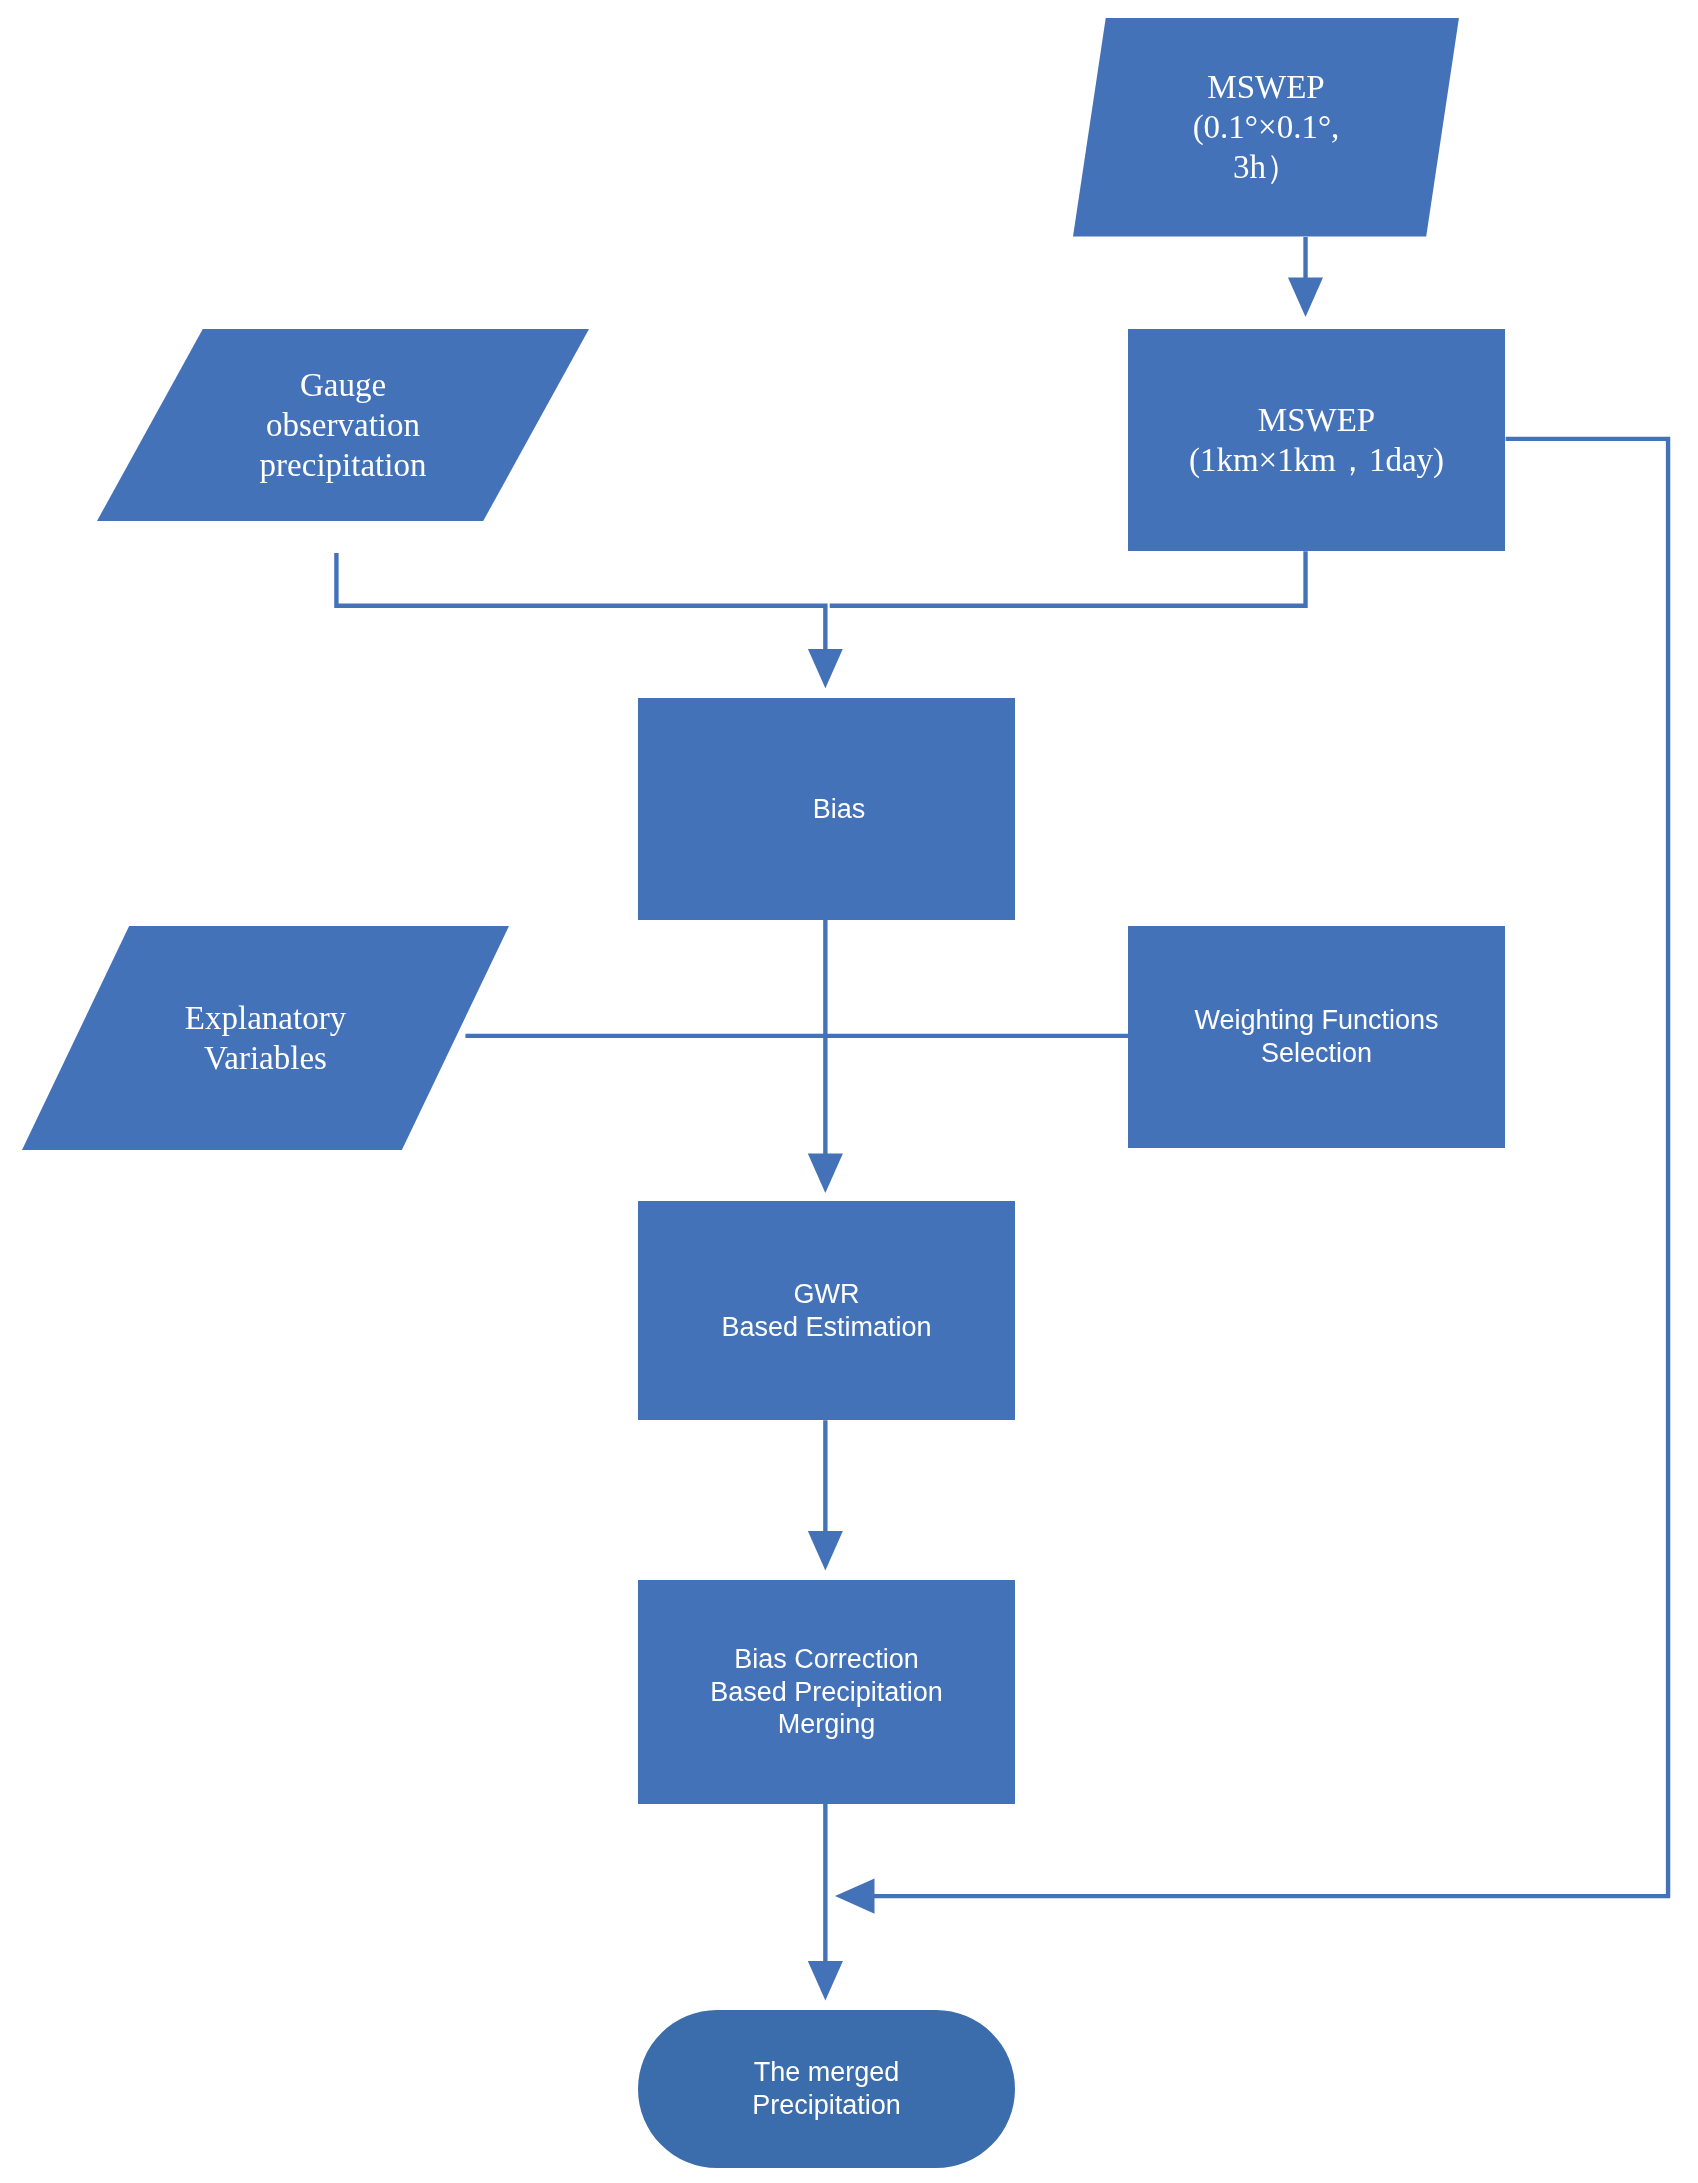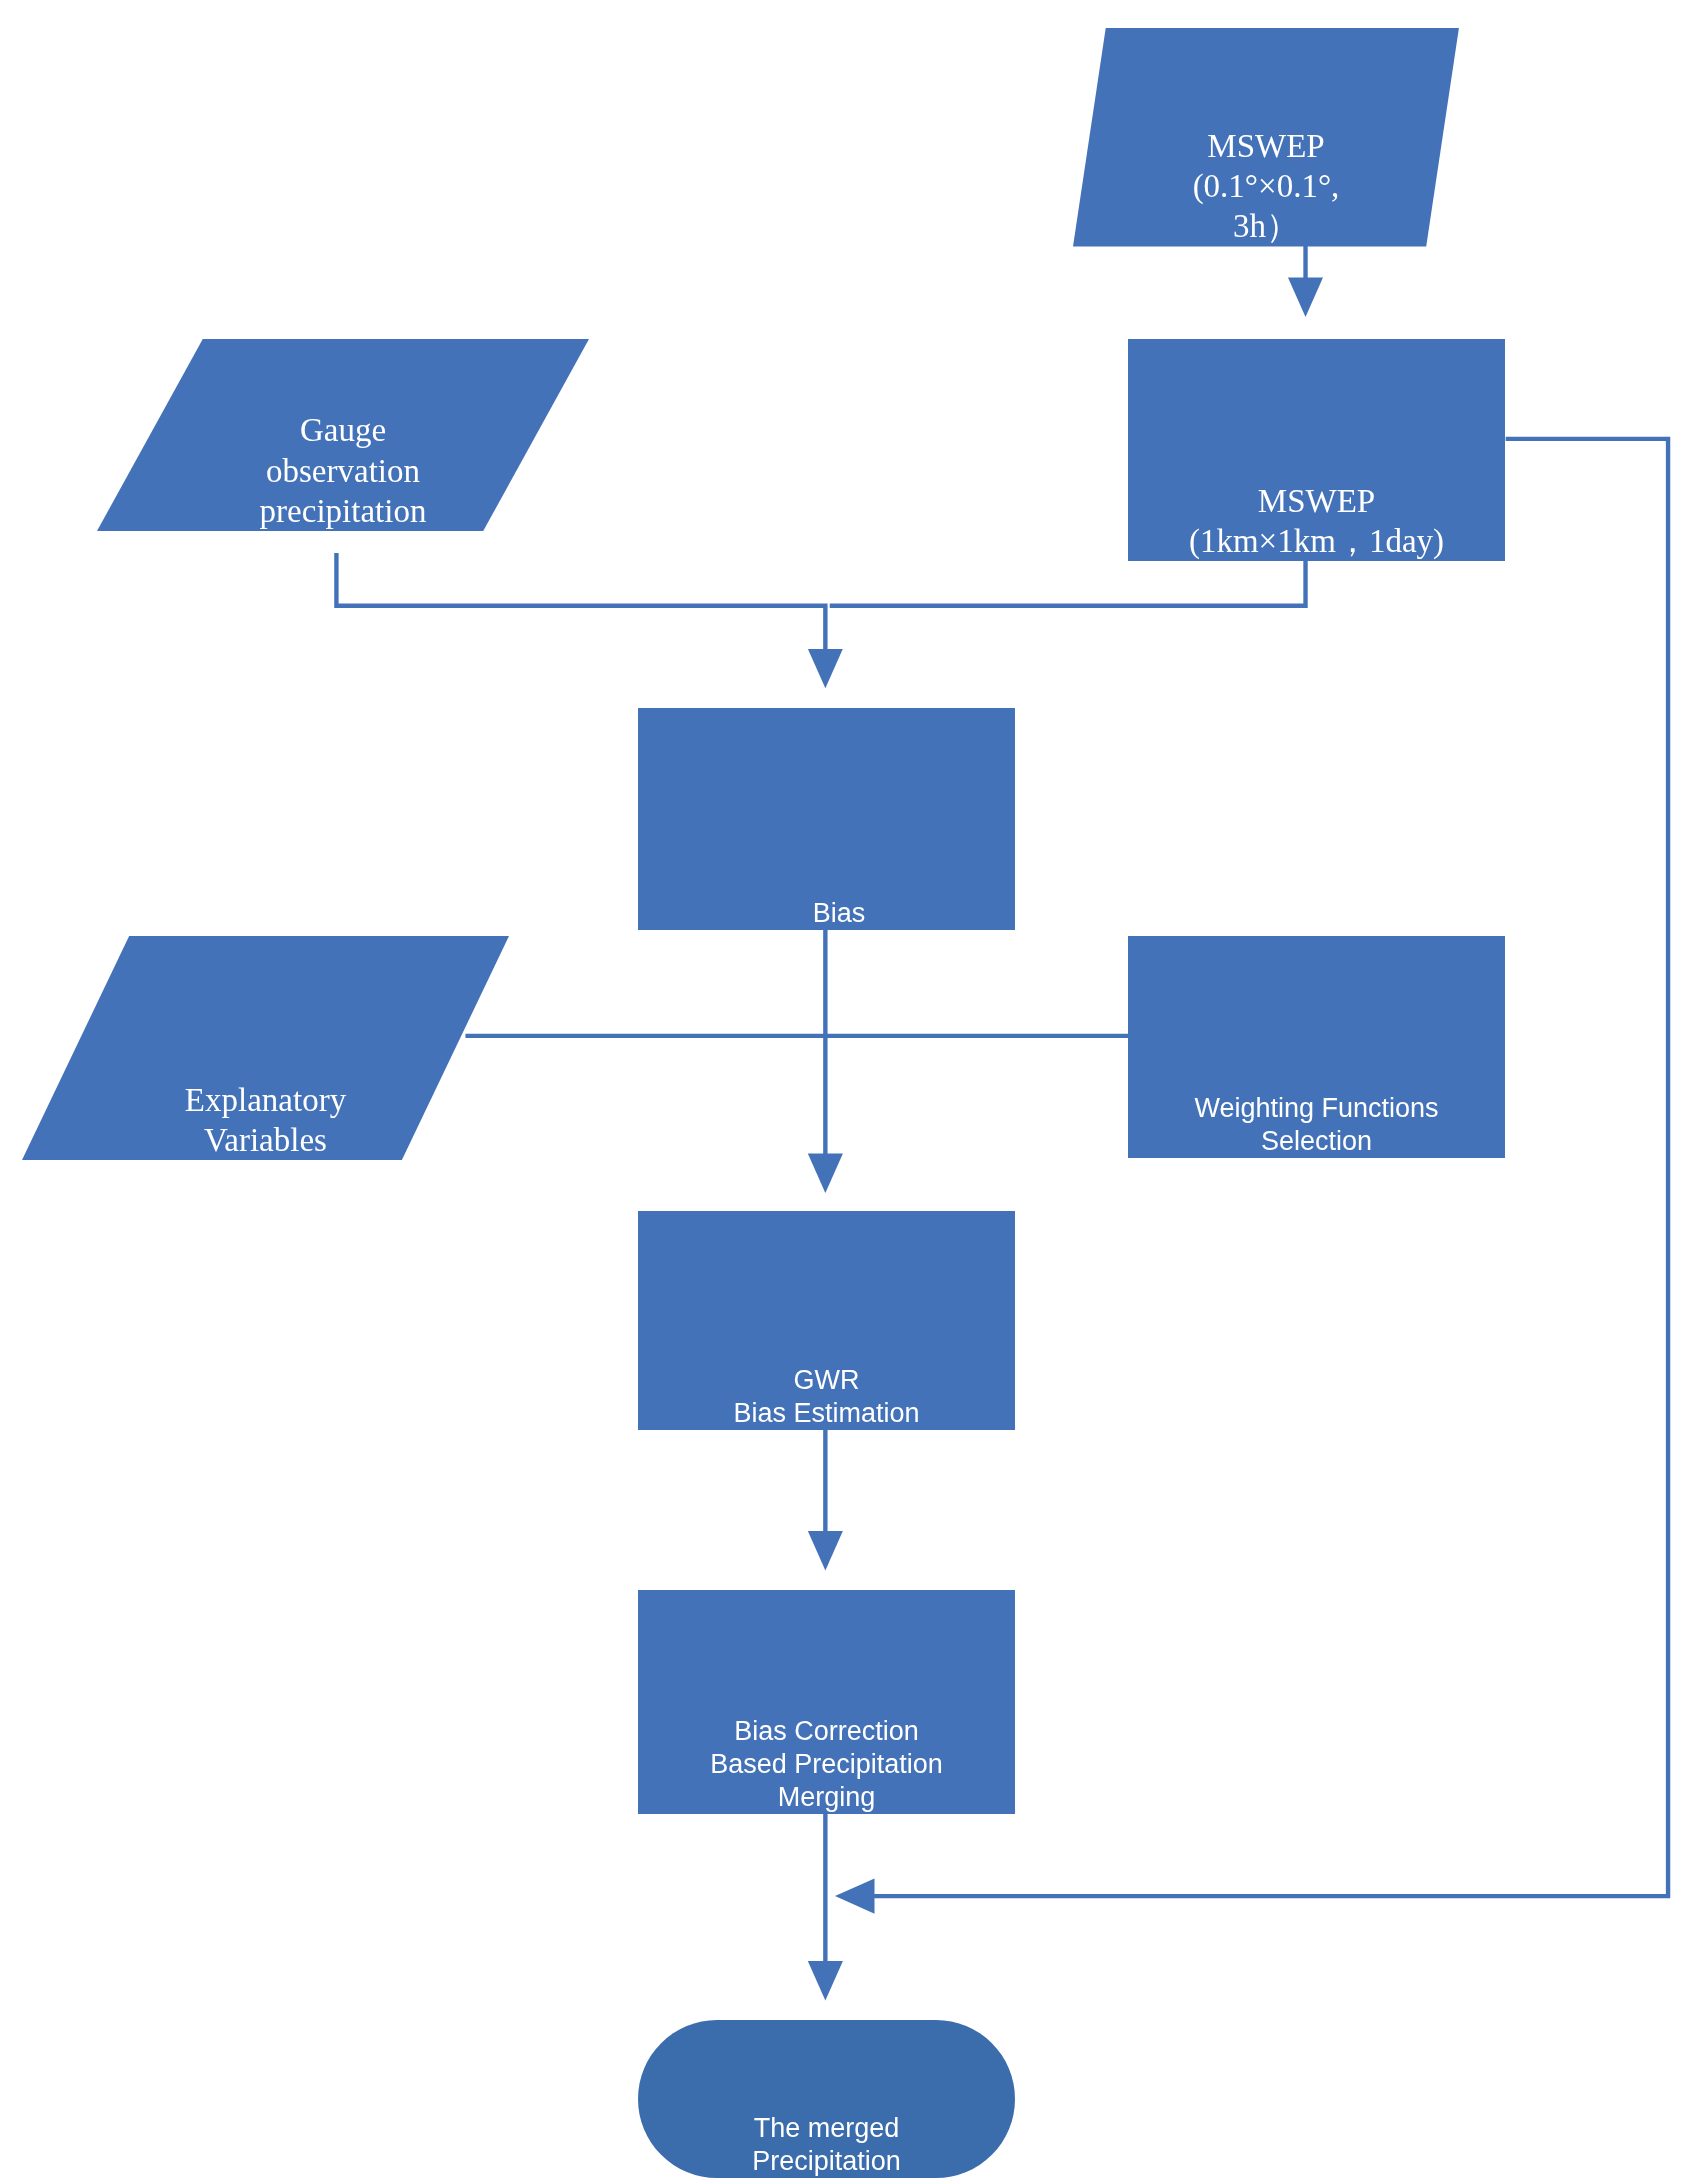--- a/index.html
+++ b/index.html
@@ -21,26 +21,25 @@
     position: absolute;
     left: 0;
     top: 0;
     width: 1699px;
     height: 2184px;
     pointer-events: none;
   }
   .node {
     position: absolute;
     display: flex;
-    align-items: flex-end;
+    align-items: center;
     justify-content: center;
     text-align: center;
     color: #ffffff;
     box-sizing: border-box;
-    margin-top: 10px;
   }
   .node .label {
     width: 100%;
     line-height: 1.22;
     white-space: pre-line;
   }
   
   .para {
     background: #4472b8;
   }
@@ -124,21 +123,21 @@
 Selection</span>
   </div>
 
   <div class="node para para-expl serif" style="left:22px; top:926px; width:487px; height:224px; font-size:33px;">
     <span class="label">Explanatory
 Variables</span>
   </div>
 
   <div class="node rect sans" style="left:638px; top:1201px; width:377px; height:219px; font-size:27px;">
     <span class="label">GWR
-Bias Estimation</span>
+Based Estimation</span>
   </div>
 
   <div class="node rect sans" style="left:638px; top:1580px; width:377px; height:224px; font-size:27px;">
     <span class="label">Bias Correction
 Based Precipitation
 Merging</span>
   </div>
 
   <div class="node term sans" style="left:638px; top:2010px; width:377px; height:158px; font-size:27px;">
     <span class="label">The merged

